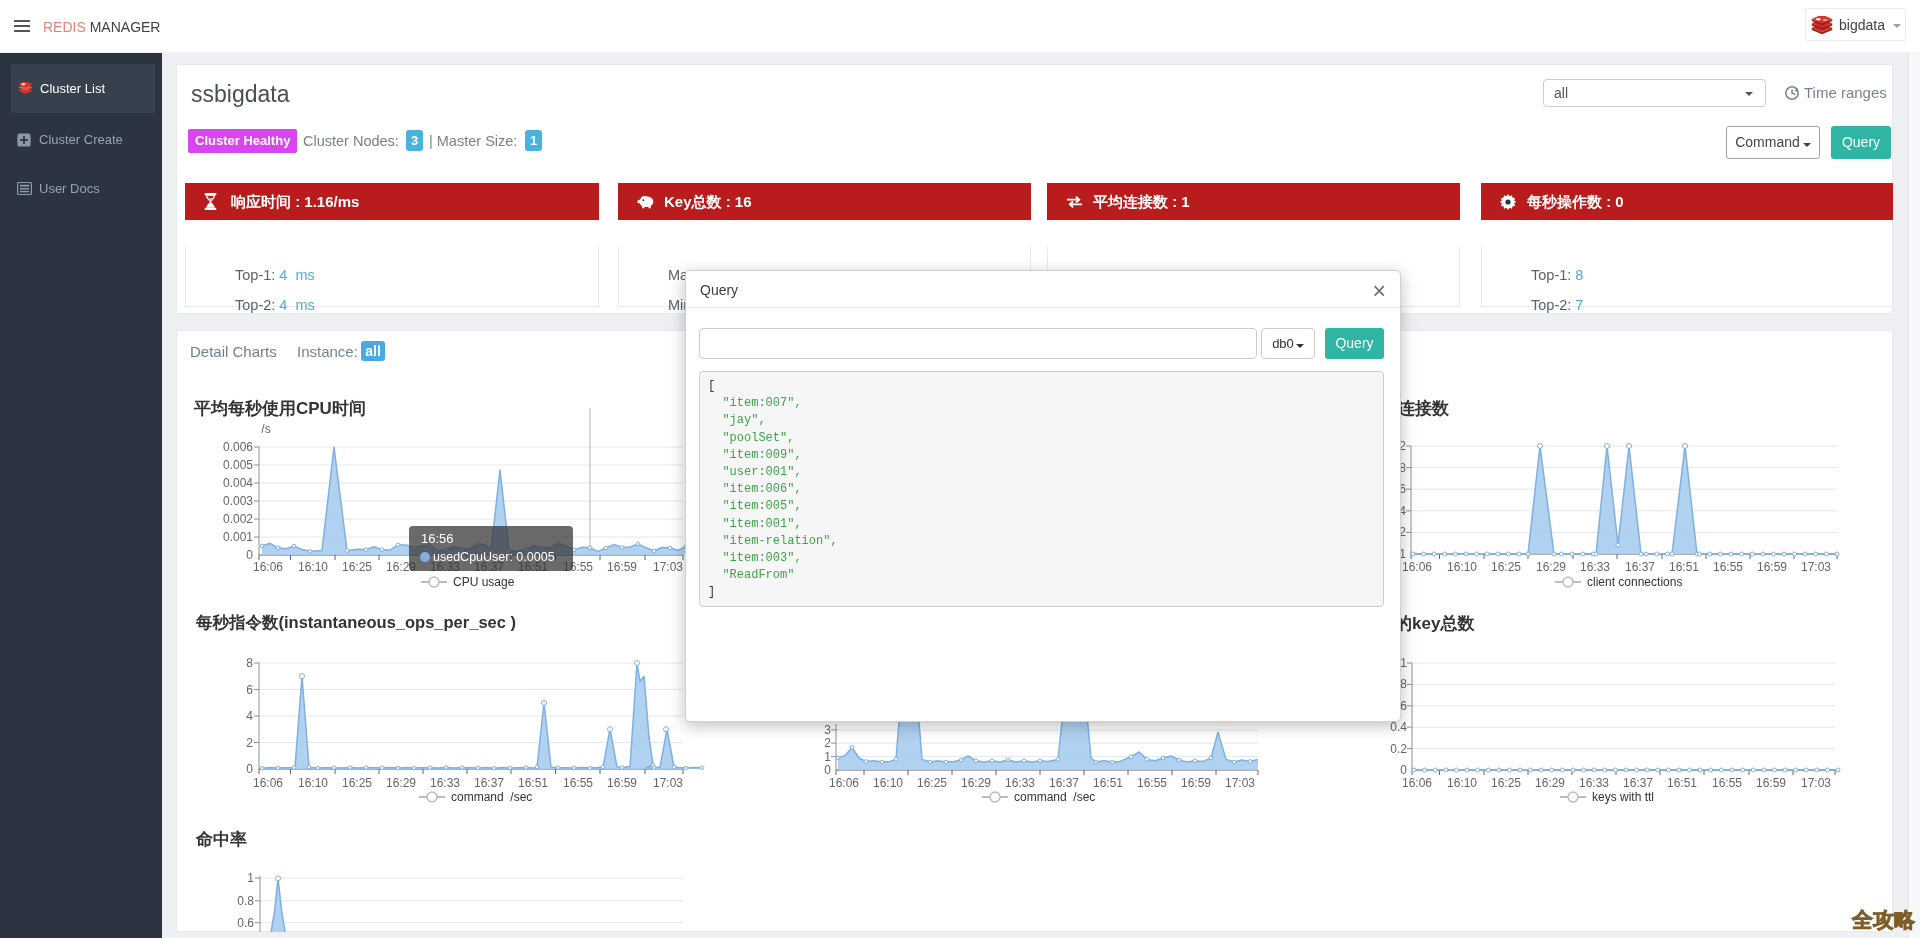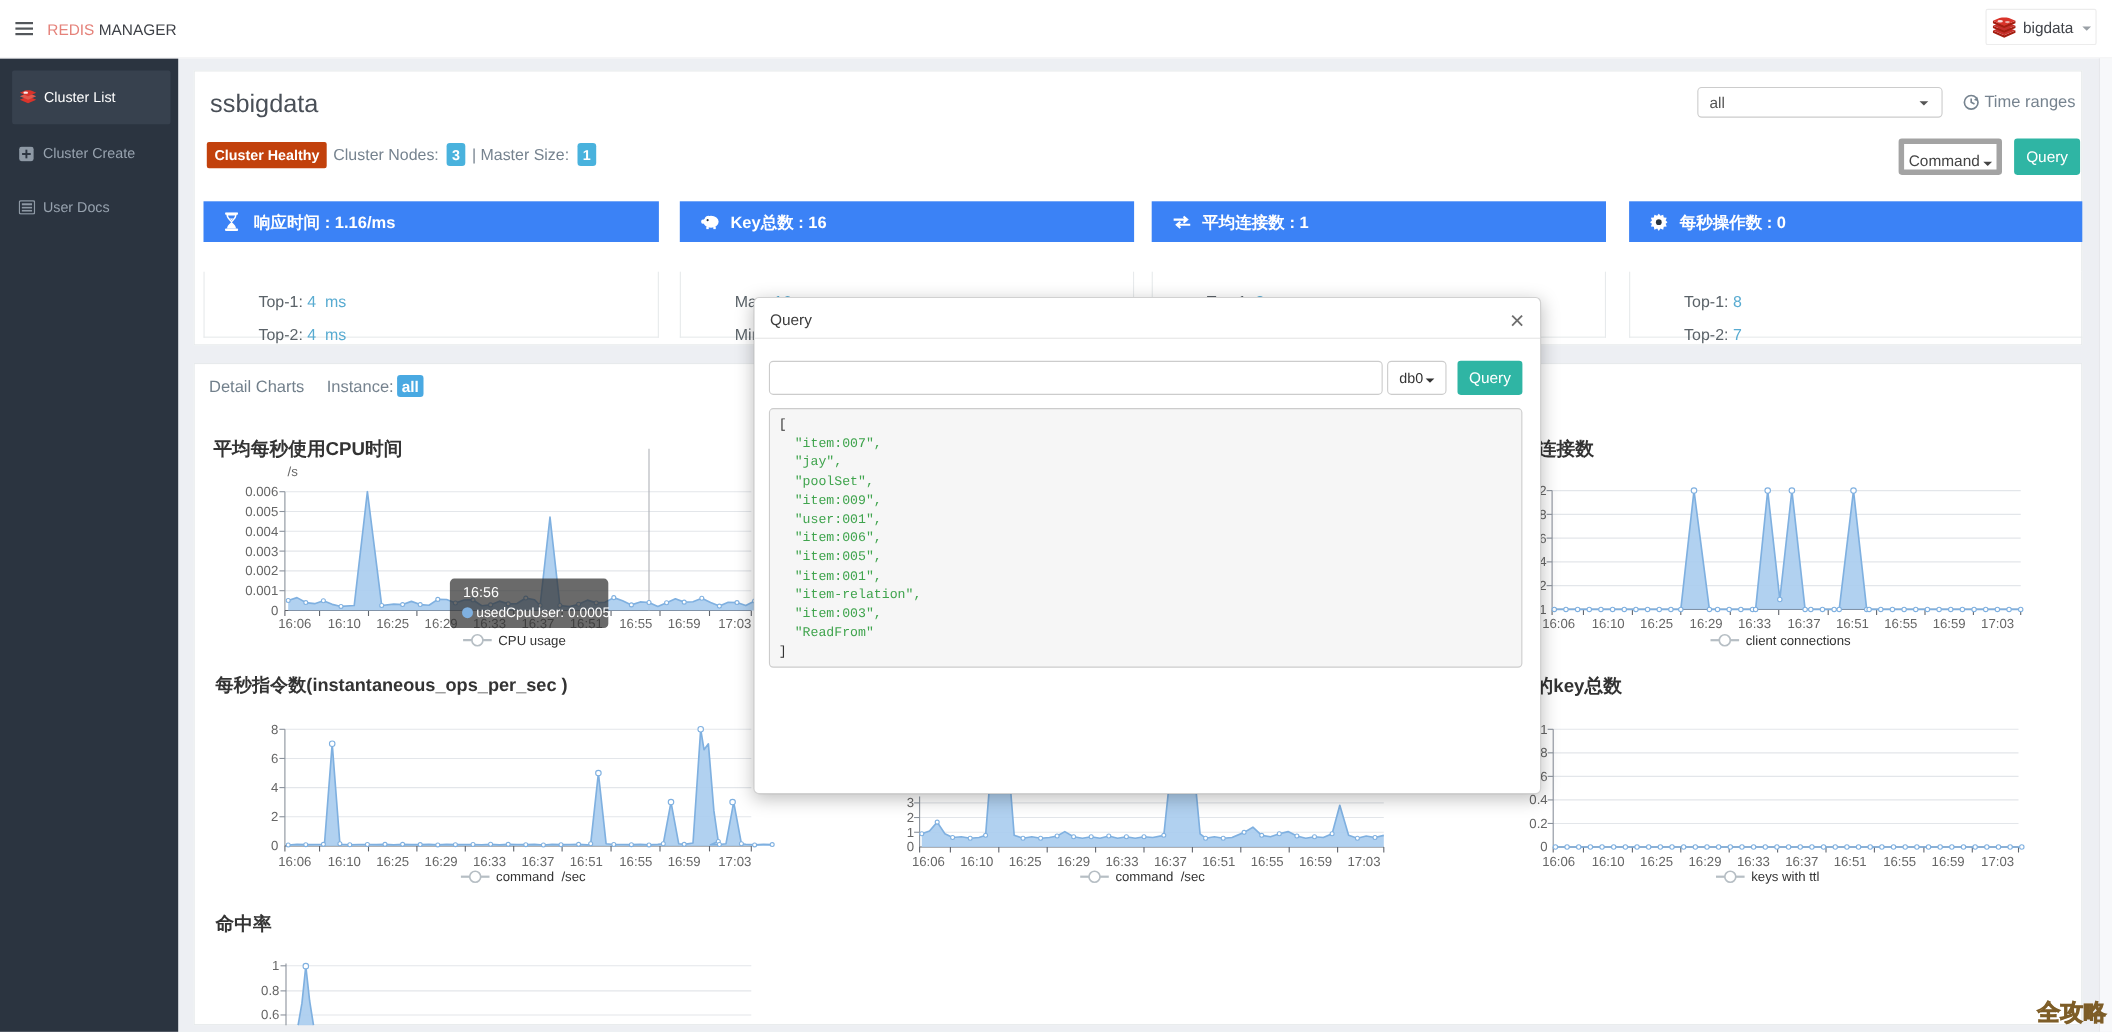--- a/index.html
+++ b/index.html
@@ -22,51 +22,51 @@
 .sitem { position:absolute; left:39px; white-space:nowrap; font-size:13px; color:#97a2ae; }
 .sico { position:absolute; left:17px; }
 
 
 .panel { position:absolute; background:#fff; border:1px solid #e7eaec; }
 #p1 { left:176px; top:64px; width:1717px; height:250px; }
 #p2 { left:176px; top:330px; width:1717px; height:602px; }
 
 #title { position:absolute; left:191px; top:81px; font-size:23px; color:#494f57; z-index:2;}
 .lbl { position:absolute; font-size:14.5px; color:#76838f; z-index:2;}
-#bHealthy { position:absolute; left:188px; top:129px; height:24px; padding:0 7px; line-height:24px; background:#c2410c; color:#fff; font-size:13px; font-weight:bold; border-radius:2px; z-index:2;}
+#bHealthy { position:absolute; left:188px; top:129px; height:24px; padding:0 7px; line-height:24px; background:#d946ef; color:#fff; font-size:13px; font-weight:bold; border-radius:2px; z-index:2;}
 .bblue { position:absolute; background:#49b2dd; color:#fff; font-size:13px; font-weight:bold; border-radius:3px; text-align:center; z-index:2;}
 
 #selAll { position:absolute; left:1543px; top:79px; width:223px; height:28px; border:1px solid #ccc; border-radius:4px; background:#fff; z-index:2;}
 #selAll span { position:absolute; left:10px; top:5px; font-size:14px; color:#555; }
 #selAll .caret { position:absolute; right:12px; top:12px; border-top-color:#555; }
 #timeranges { position:absolute; left:1804px; top:84px; font-size:15px; color:#76838f; z-index:2;}
-#btnCommand { position:absolute; left:1726px; top:126px; width:94px; height:33px; background:#fff; border:5px solid #a3a3a3; border-radius:3px; text-align:center; line-height:31px; font-size:14px; color:#444; z-index:2;}
+#btnCommand { position:absolute; left:1726px; top:126px; width:94px; height:33px; background:#fff; border:1px solid #a3a3a3; border-radius:3px; text-align:center; line-height:31px; font-size:14px; color:#444; z-index:2;}
 #btnCommand .caret { border-top-color:#444; margin-left:3px; }
 .btnteal { position:absolute; background:#2fb5a4; border-radius:3px; color:#fff; font-size:14px; text-align:center; z-index:2;}
 #btnQuery { left:1831px; top:126px; width:60px; height:33px; line-height:33px; }
 
 
 .card { position:absolute; top:183px; height:112px; z-index:2;}
-.chead { position:absolute; left:0; top:0; right:0; height:37px; background:#3b82f6; color:#fff;text-decoration:underline; }
+.chead { position:absolute; left:0; top:0; right:0; height:37px; background:#b91c1c; color:#fff;text-decoration:underline; }
 .chead b { position:absolute; left:46px; top:10px; font-size:15px; }
 .cbody { position:absolute; left:0; top:37px; right:0; height:60px; background:#fff; border:1px solid #e7eaec; border-top:none;margin-top:27px; }
 .crow { position:absolute; left:49px; font-size:14.5px; color:#5a6268; }
 .crow i { font-style:normal; color:#58abd1; }
 
 
 #dcTitle { position:absolute; left:190px; top:343px; font-size:15px; color:#72808c; z-index:2;text-align:center;}
 #instLbl { position:absolute; left:297px; top:343px; font-size:15px; color:#76838f; z-index:2;}
 #instAll { position:absolute; left:361px; top:341px; width:24px; height:20px; line-height:20px; background:#49a9e2; color:#fff; font-weight:bold; font-size:14px; text-align:center; border-radius:3px; z-index:2;}
 
 .ctitle { position:absolute; font-size:17px; font-weight:bold; color:#333; z-index:2; font-family:"Liberation Sans",sans-serif; }
 
 #charts { position:absolute; left:0; top:0; z-index:2; }
 
 
-#tip { position:absolute; left:409px; top:526px; width:144px; height:45px; background:rgba(48,48,48,0.72); border-radius:4px; z-index:3; color:#fff; font-size:13px; }
+#tip { position:absolute; left:409px; top:526px; width:164px; height:45px; background:rgba(48,48,48,0.72); border-radius:4px; z-index:3; color:#fff; font-size:13px; }
 #tip .t1 { position:absolute; left:12px; top:5px; }
 #tip .dot { position:absolute; left:11px; top:26px; width:10px; height:10px; border-radius:50%; background:#7fb0e0; }
 #tip .t2 { position:absolute; left:24px; top:24px; white-space:nowrap; font-size:12.5px; }
 
 
 #modal { position:absolute; left:685px; top:270px; width:716px; height:452px; background:#fff; border:1px solid rgba(0,0,0,0.18); border-radius:5px; box-shadow:0 4px 16px rgba(0,0,0,0.25); z-index:10; }
 #mhead { position:absolute; left:0; top:0; right:0; height:37px; border-bottom:1px solid #e5e5e5; }
 #mhead span { position:absolute; left:14px; top:11px; font-size:14px; color:#3c3c3c; }
 #mclose { position:absolute; right:14px; top:7px; font-size:23px; color:#6e6e6e; font-weight:400; }
 #minput { position:absolute; left:13px; top:57px; width:558px; height:31px; border:1px solid #ccc; border-radius:4px; }

